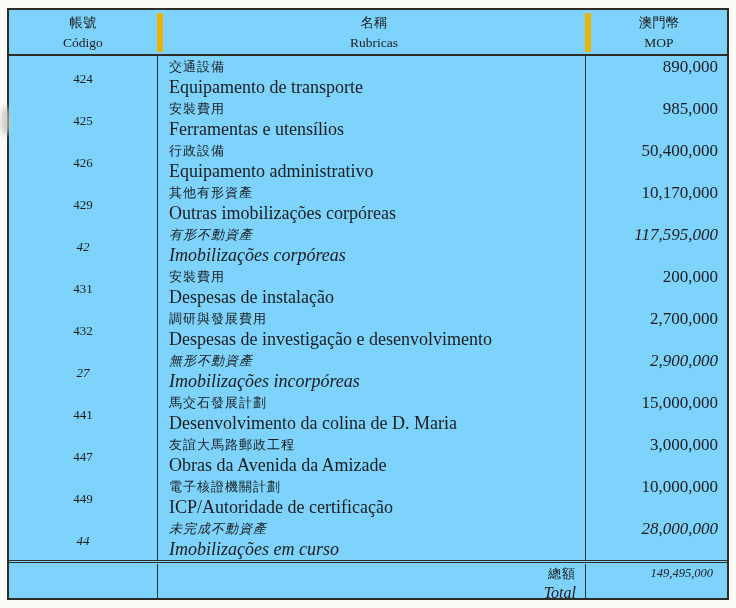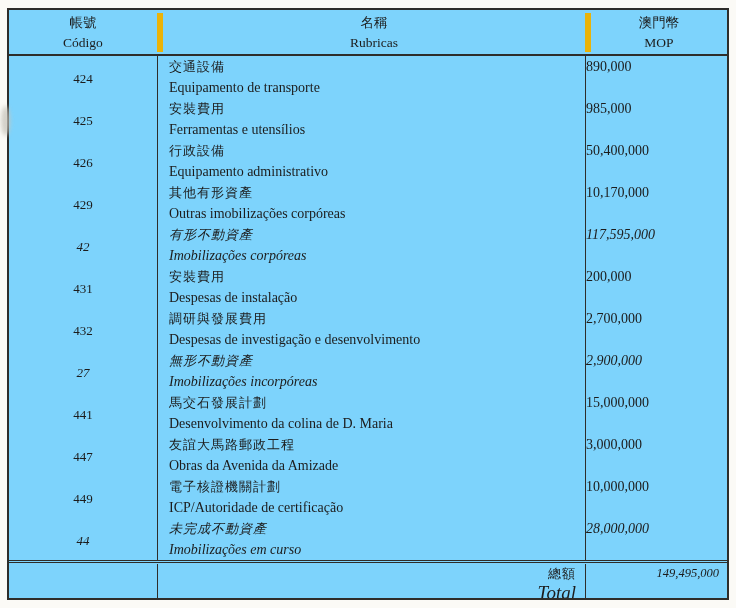--- a/index.html
+++ b/index.html
@@ -37,47 +37,47 @@
   }
   .hcell { text-align: center; font-size: 13.5px; line-height: 19.5px; }
   .hline { display: block; }
   .vline-l { border-left: 6px solid #eab308; }
 
   
   .row-group { }
   .c-code { text-align: center; font-size: 13px; line-height: 21px; padding-top: 12px; }
   .c-name { border-left: 1px solid #2e2d2a; padding-left: 11px; }
   .c-name .zh { font-size: 13px; line-height: 21px; letter-spacing: 1px; }
-  .c-name .pt { font-size: 14px; line-height: 21px; }
+  .c-name .pt { font-size: 18px; line-height: 21px; }
   .c-amount {
     border-left: 1px solid #2e2d2a;
-    padding-right: 9px;
-    font-size: 14px; line-height: 21px;
+    text-align: right; padding-right: 9px;
+    font-size: 17px; line-height: 21px;
   }
   .row-group.em .c-code,
   .row-group.em .zh,
   .row-group.em .pt,
   .row-group.em .c-amount { font-style: italic; }
 
   
   .total-row {
     border-top: 3px double #2e2d2a;
     flex: 1;
     padding-top: 1px;
   }
   .t-code { }
   .t-name {
     border-left: 1px solid #2e2d2a;
     text-align: right; padding-right: 9px;
   }
   .t-name .zh { font-size: 13px; line-height: 19px; letter-spacing: 1px; }
-  .t-name .pt { font-size: 19px; line-height: 19px; font-style: italic; }
+  .t-name .pt { font-size: 16px; line-height: 19px; font-style: italic; }
   .t-amount {
     border-left: 1px solid #2e2d2a;
-    text-align: right; padding-right: 8px;
+    text-align: right; padding-right: 14px;
     font-size: 12.5px; line-height: 19px; font-style: italic;
   }
 </style>
 </head>
 <body>
 
 <div class="page">
   <div class="smudge"></div>
 
   <div class="doc-table">

